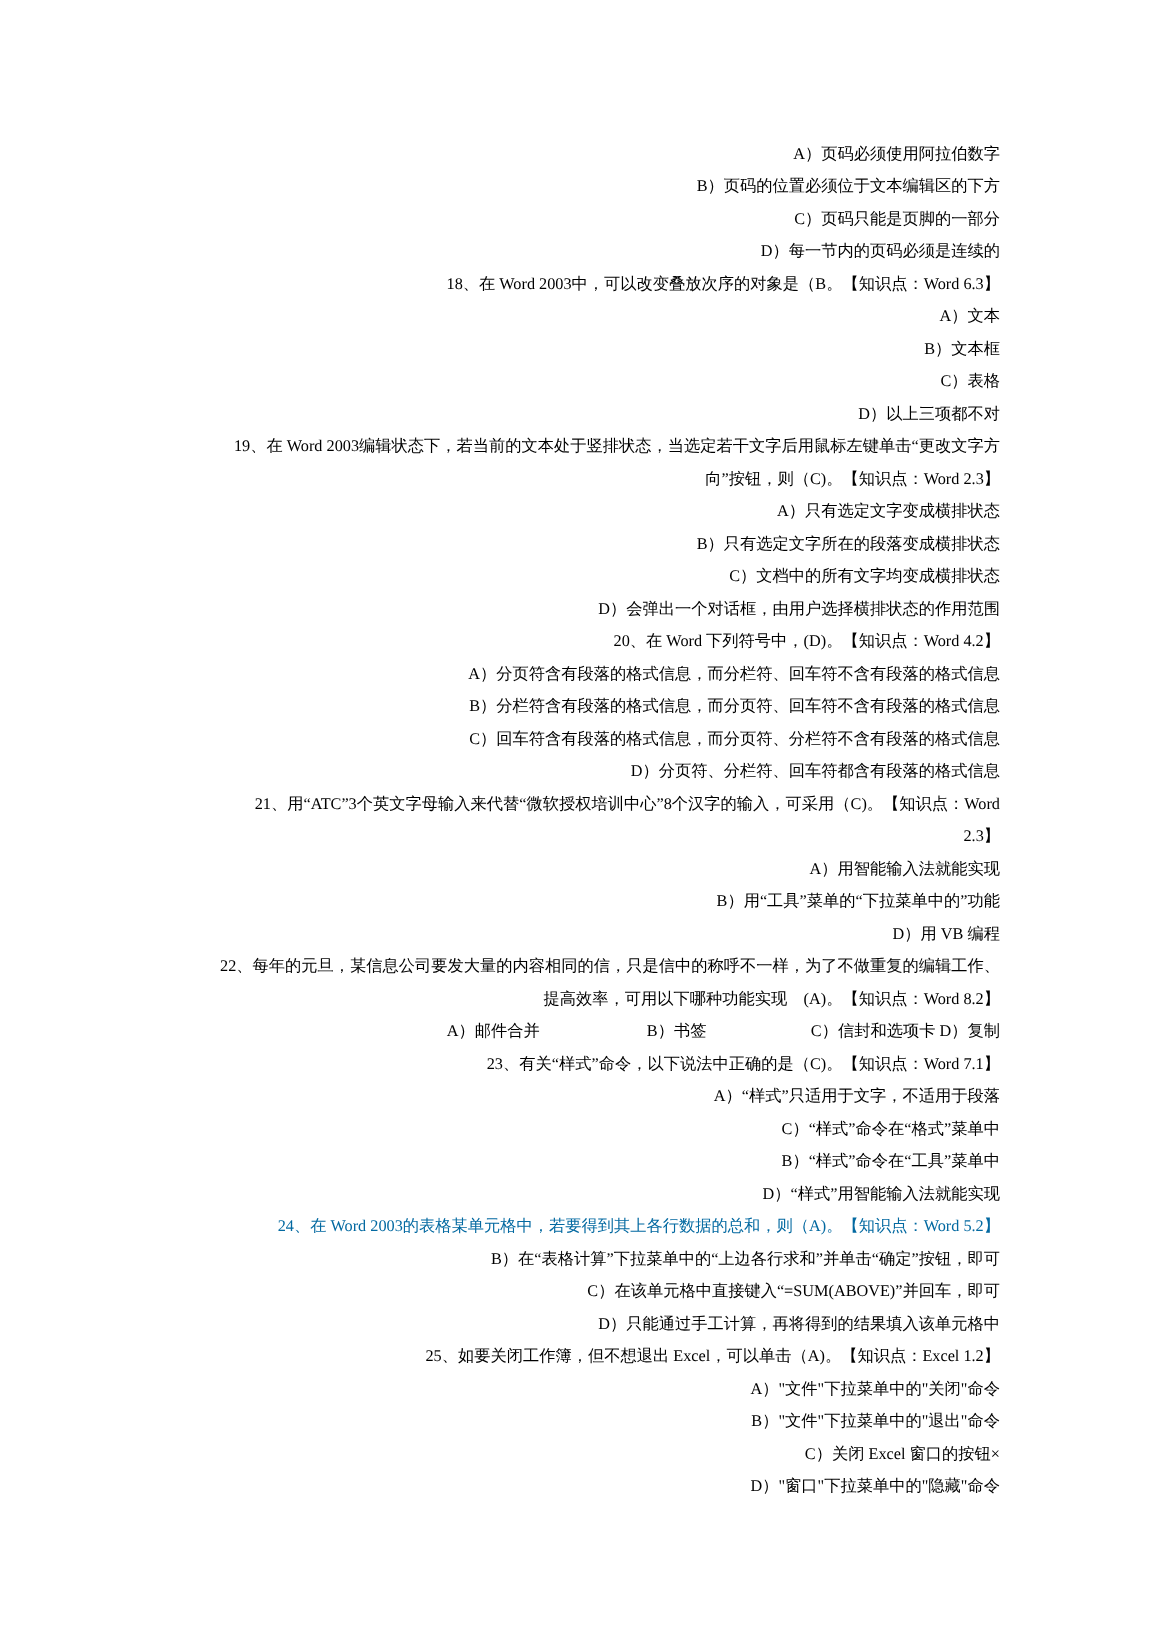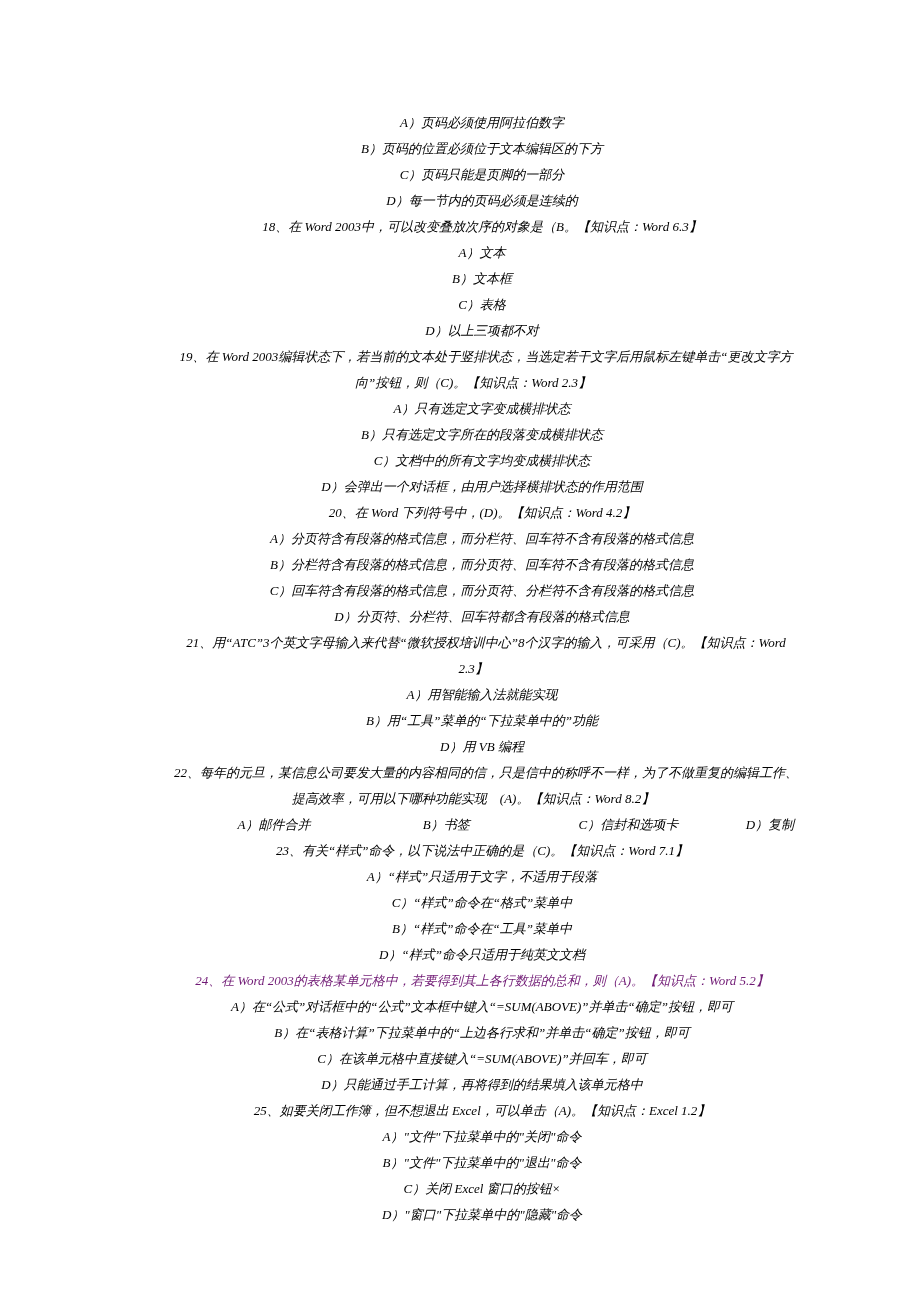--- a/index.html
+++ b/index.html
@@ -9,29 +9,28 @@
     width: 920px;
   }
   .page {
     padding: 110px 120px 60px 120px;
     font-family: "SimSun", "宋体", serif;
     font-size: 13px;
     color: #000000;
     line-height: 2.0;
   }
   .line {
-    text-align: center;
+    text-align: right;
     white-space: normal;
-    font-style: italic;
   }
   .indent1 { padding-left: 44px; }
   .indent2 { padding-left: 26px; }
-  .red { color: #701a75; }
+  .red { color: #0369a1; }
   .opt-row { padding-left: 44px; }
-  .opt-a, .opt-b, .opt-c, .opt-d { display: inline-block; margin-left: 24px; }
+  .opt-a, .opt-b, .opt-c, .opt-d { display: inline-block; }
   .opt-a { width: 160px; }
   .opt-b { width: 130px; }
   .opt-c { width: 180px; }
   .opt-d { }
 </style>
 </head>
 <body>
 
 <div class="page">
   <div id="block1">
@@ -64,23 +63,22 @@
     <span class="opt-a">A）邮件合并</span>
     <span class="opt-b">B）书签</span>
     <span class="opt-c">C）信封和选项卡</span>
     <span class="opt-d">D）复制</span>
   </div>
   <div id="block2">
       <div class="line indent1">23、有关“样式”命令，以下说法中正确的是（C)。【知识点：Word 7.1】</div>
       <div class="line indent1">A）“样式”只适用于文字，不适用于段落</div>
       <div class="line indent1">C）“样式”命令在“格式”菜单中</div>
       <div class="line indent1">B）“样式”命令在“工具”菜单中</div>
-      <div class="line indent1">D）“样式”命令只适用于纯英文文档</div>
+      <div class="line indent1">D）“样式”用智能输入法就能实现</div>
       <div class="line indent1 red">24、在 Word 2003的表格某单元格中，若要得到其上各行数据的总和，则（A)。【知识点：Word 5.2】</div>
-      <div class="line indent1">A）在“公式”对话框中的“公式”文本框中键入“=SUM(ABOVE)”并单击“确定”按钮，即可</div>
       <div class="line indent1">B）在“表格计算”下拉菜单中的“上边各行求和”并单击“确定”按钮，即可</div>
       <div class="line indent1">C）在该单元格中直接键入“=SUM(ABOVE)”并回车，即可</div>
       <div class="line indent1">D）只能通过手工计算，再将得到的结果填入该单元格中</div>
       <div class="line indent1">25、如要关闭工作簿，但不想退出 Excel，可以单击（A)。【知识点：Excel 1.2】</div>
       <div class="line indent1">A）"文件"下拉菜单中的"关闭"命令</div>
       <div class="line indent1">B）"文件"下拉菜单中的"退出"命令</div>
       <div class="line indent1">C）关闭 Excel 窗口的按钮×</div>
       <div class="line indent1">D）"窗口"下拉菜单中的"隐藏"命令</div>
     </div>
 </div>

